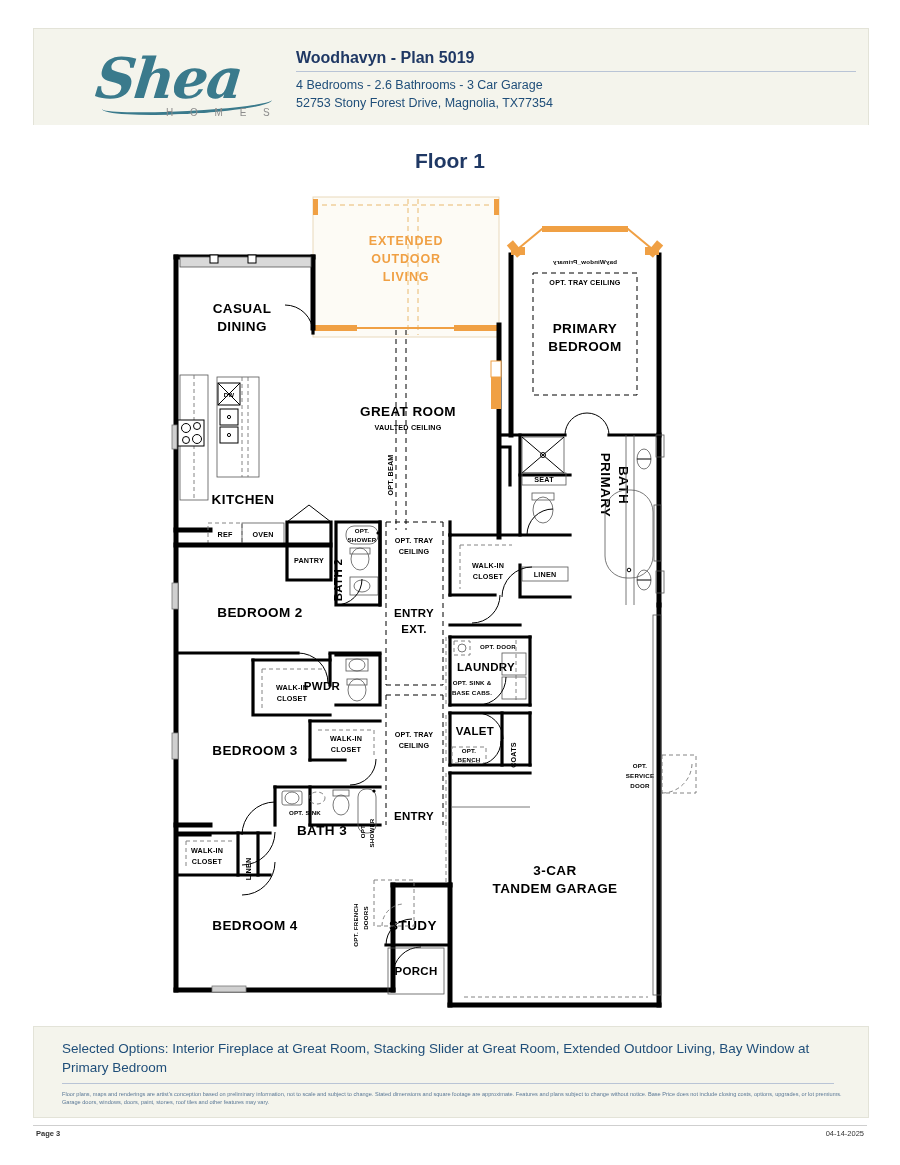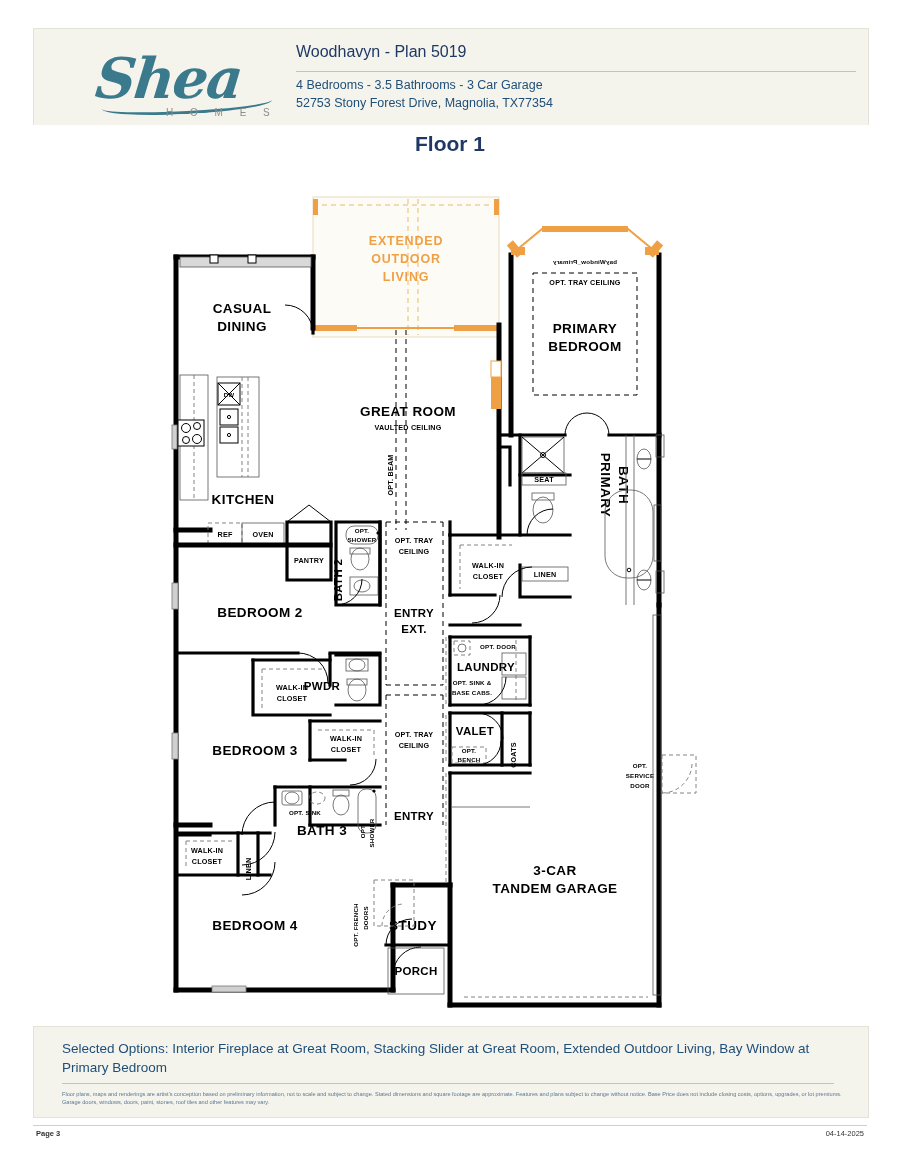--- a/index.html
+++ b/index.html
@@ -41,38 +41,38 @@
     font-family:"Liberation Sans", sans-serif;
     text-align:right;
   }
   .logo-swash{
     position:absolute;left:28px;top:52px;width:170px;height:16px;
     border-bottom:3px solid #3a7a8c;
     border-radius:0 0 60% 60%;
     transform:rotate(-3deg);
   }
   .hdr-title{
-    position:absolute;left:262px;top:14px;
-    font-size:16px;font-weight:normal;color:#1f3864;
+    position:absolute;left:262px;top:20px;
+    font-size:16px;font-weight:bold;color:#1f3864;
   }
   .hdr-rule{
     position:absolute;left:262px;top:42px;width:560px;height:1px;
     background:#b9c4d6;
   }
   .hdr-line1{
     position:absolute;left:262px;top:49px;
     font-size:12.5px;color:#1f4e79;
   }
   .hdr-line2{
     position:absolute;left:262px;top:67px;
     font-size:12.5px;color:#1f4e79;
   }
   
   .floor-title{
-    position:absolute;left:0;top:132px;width:900px;text-align:center;
+    position:absolute;left:0;top:149px;width:900px;text-align:center;
     font-size:21px;font-weight:bold;color:#1f3864;
   }
   
   .plan{
     position:absolute;left:150px;top:185px;width:580px;height:830px;
   }
   .plan svg{display:block;}
   
   .optbox{
     position:absolute;left:33px;top:1026px;width:834px;height:90px;
@@ -108,21 +108,21 @@
 <div class="page">
 
   <div class="header">
     <div class="logo">
       <span class="logo-script">Shea</span>
       <span class="logo-swash"></span>
       <span class="logo-sub">H O M E S</span>
     </div>
     <div class="hdr-title">Woodhavyn - Plan 5019</div>
     <div class="hdr-rule"></div>
-    <div class="hdr-line1">4 Bedrooms - 3.5 Bathrooms - 3 Car Garage</div>
+    <div class="hdr-line1">4 Bedrooms - 2.6 Bathrooms - 3 Car Garage</div>
     <div class="hdr-line2">52753 Stony Forest Drive, Magnolia, TX77354</div>
   </div>
 
   <div class="floor-title">Floor 1</div>
 
   <div class="plan">
   <svg width="580" height="830" viewBox="0 0 580 830" xmlns="http://www.w3.org/2000/svg" font-family="Liberation Sans, sans-serif">
 
     <defs>
       <style>

